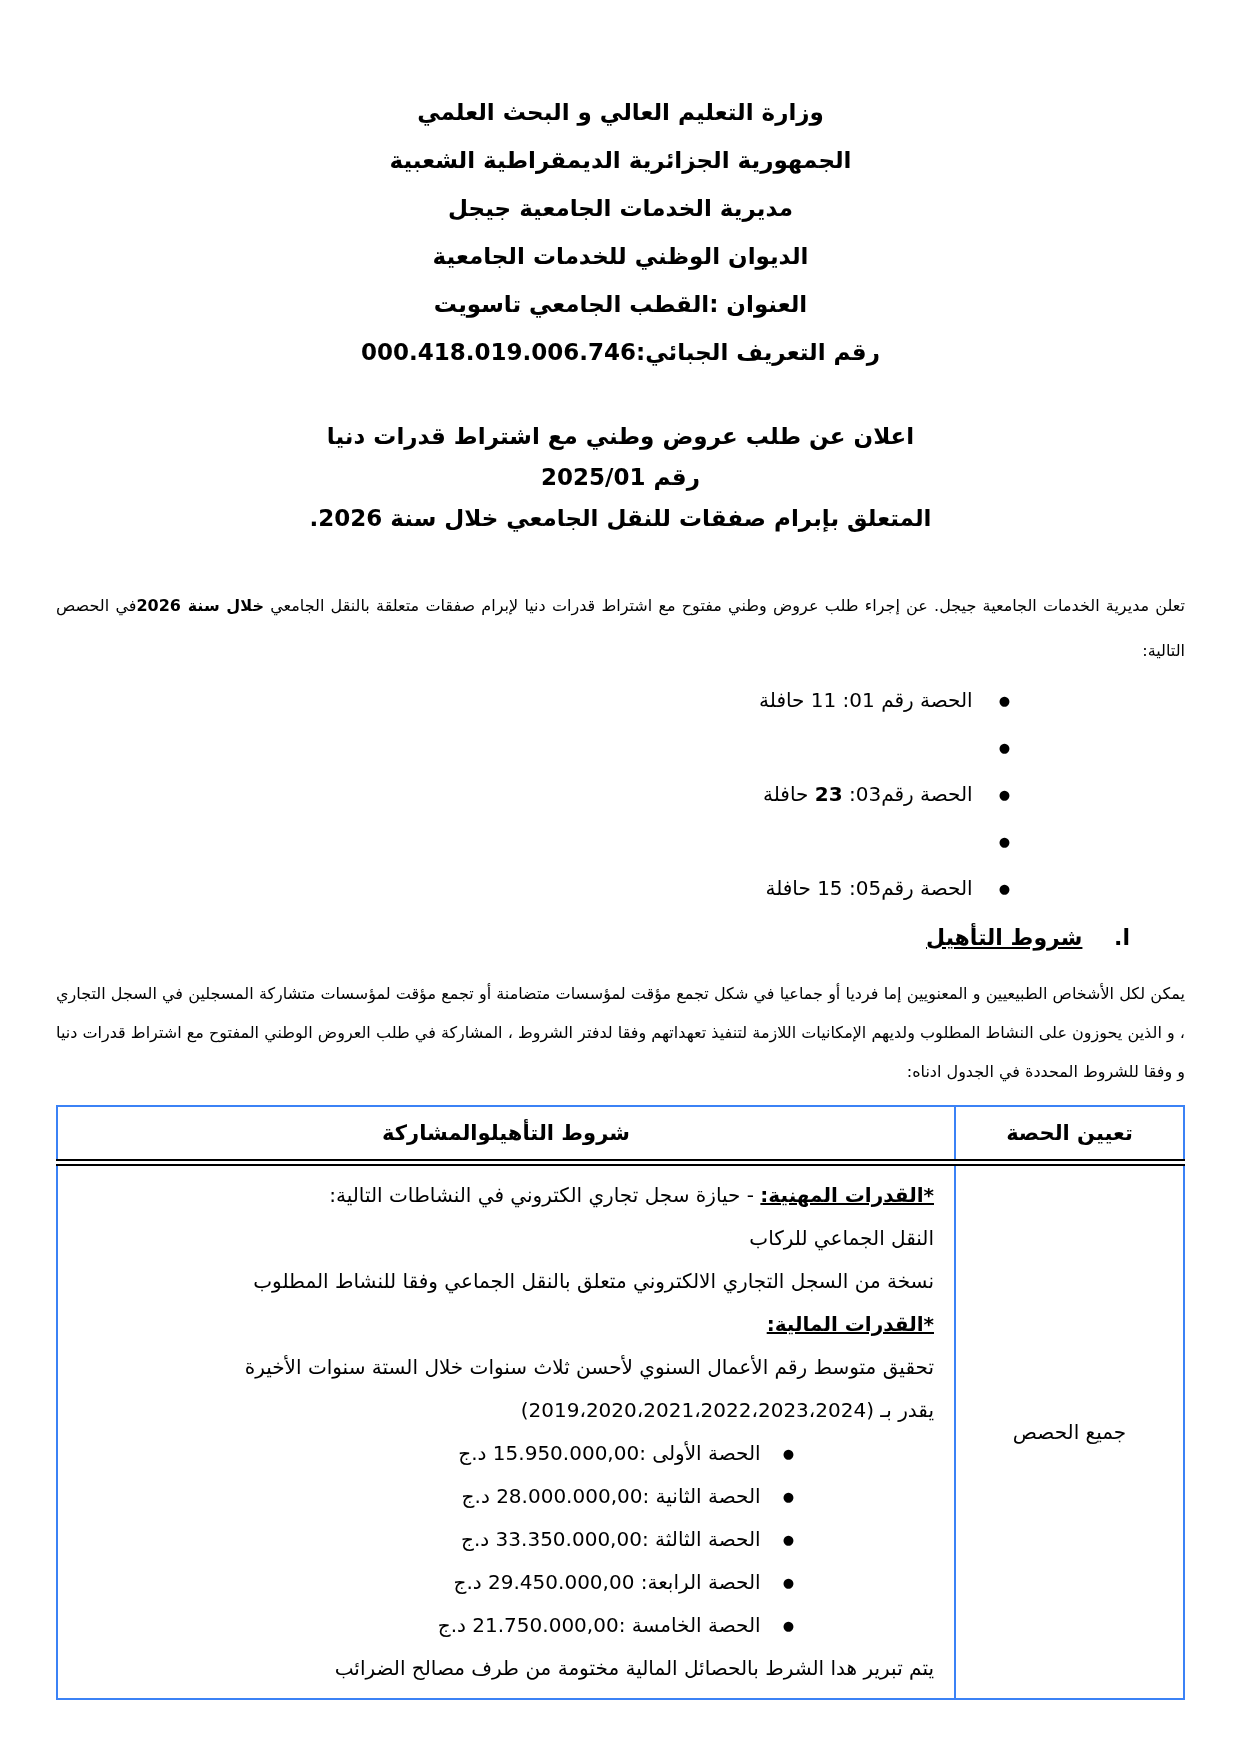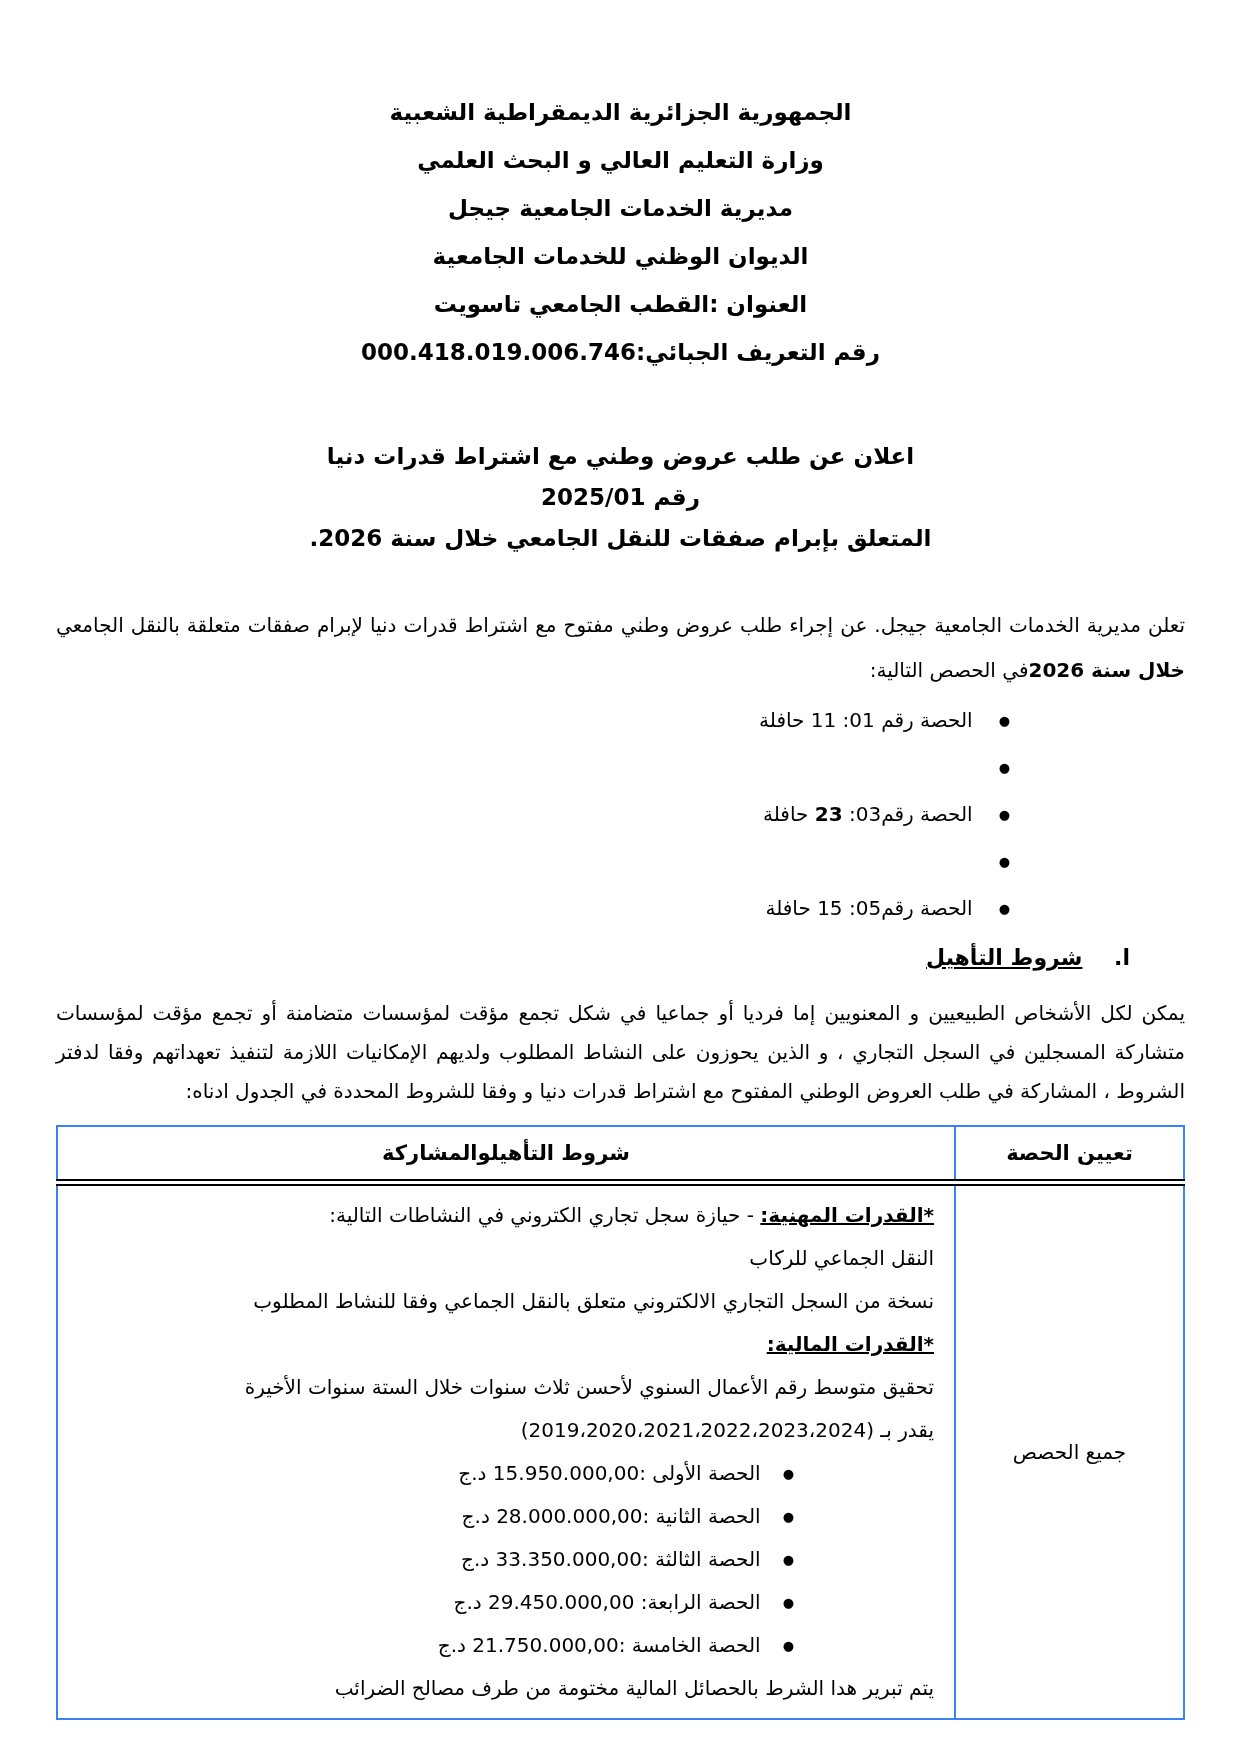--- a/index.html
+++ b/index.html
@@ -7,24 +7,24 @@
     width:1241px;height:1754px;
     font-family:"DejaVu Sans",sans-serif;
     color:#000;position:relative;overflow:hidden;
   }
   .page{padding:88px 56px 0 56px;}
 
   
   .doc-header{direction:rtl;text-align:center;font-weight:bold;font-size:23px;line-height:48px;}
 
   
-  .doc-title{direction:rtl;text-align:center;font-weight:bold;font-size:23px;line-height:41px;margin-top:60px;}
+  .doc-title{direction:rtl;text-align:center;font-weight:bold;font-size:23px;line-height:41px;margin-top:40px;}
 
   
-  .para{direction:rtl;text-align:justify;font-size:20px;line-height:45px;margin:0;}
+  .para{direction:rtl;text-align:justify;font-size:16px;line-height:45px;margin:0;}
   .intro{margin-top:44px;}
   .eligibility{margin-top:16px;line-height:39px;}
 
   
   .lots{direction:rtl;padding-right:175px;margin-top:4px;}
   .lot-row{display:flex;align-items:center;line-height:47px;font-size:20px;}
   .bullet{font-size:13px;margin-left:26px;flex:0 0 auto;}
 
   
   .section-heading{direction:rtl;font-size:22px;font-weight:bold;margin-top:6px;padding-right:55px;line-height:40px;}
@@ -43,22 +43,22 @@
   .fin-lots{padding-right:140px;}
   .fin-row{display:flex;align-items:center;line-height:43px;}
   .fin-row .bullet{margin-left:22px;}
 </style>
 </head>
 <body>
 
 <div class="page">
 
   <div class="doc-header">
+    <div>وزارة التعليم العالي و البحث العلمي</div>
     <div>الجمهورية الجزائرية الديمقراطية الشعبية</div>
-    <div>وزارة التعليم العالي و البحث العلمي</div>
     <div>مديرية الخدمات الجامعية جيجل</div>
     <div>الديوان الوظني للخدمات الجامعية</div>
     <div>العنوان :القطب الجامعي تاسويت</div>
     <div>رقم التعريف الجبائي:000.418.019.006.746</div>
   </div>
 
   <div class="doc-title">
     <div>اعلان عن طلب عروض وطني مع اشتراط قدرات دنيا</div>
     <div>رقم 2025/01</div>
     <div>المتعلق بإبرام صفقات للنقل الجامعي خلال سنة 2026.</div>

